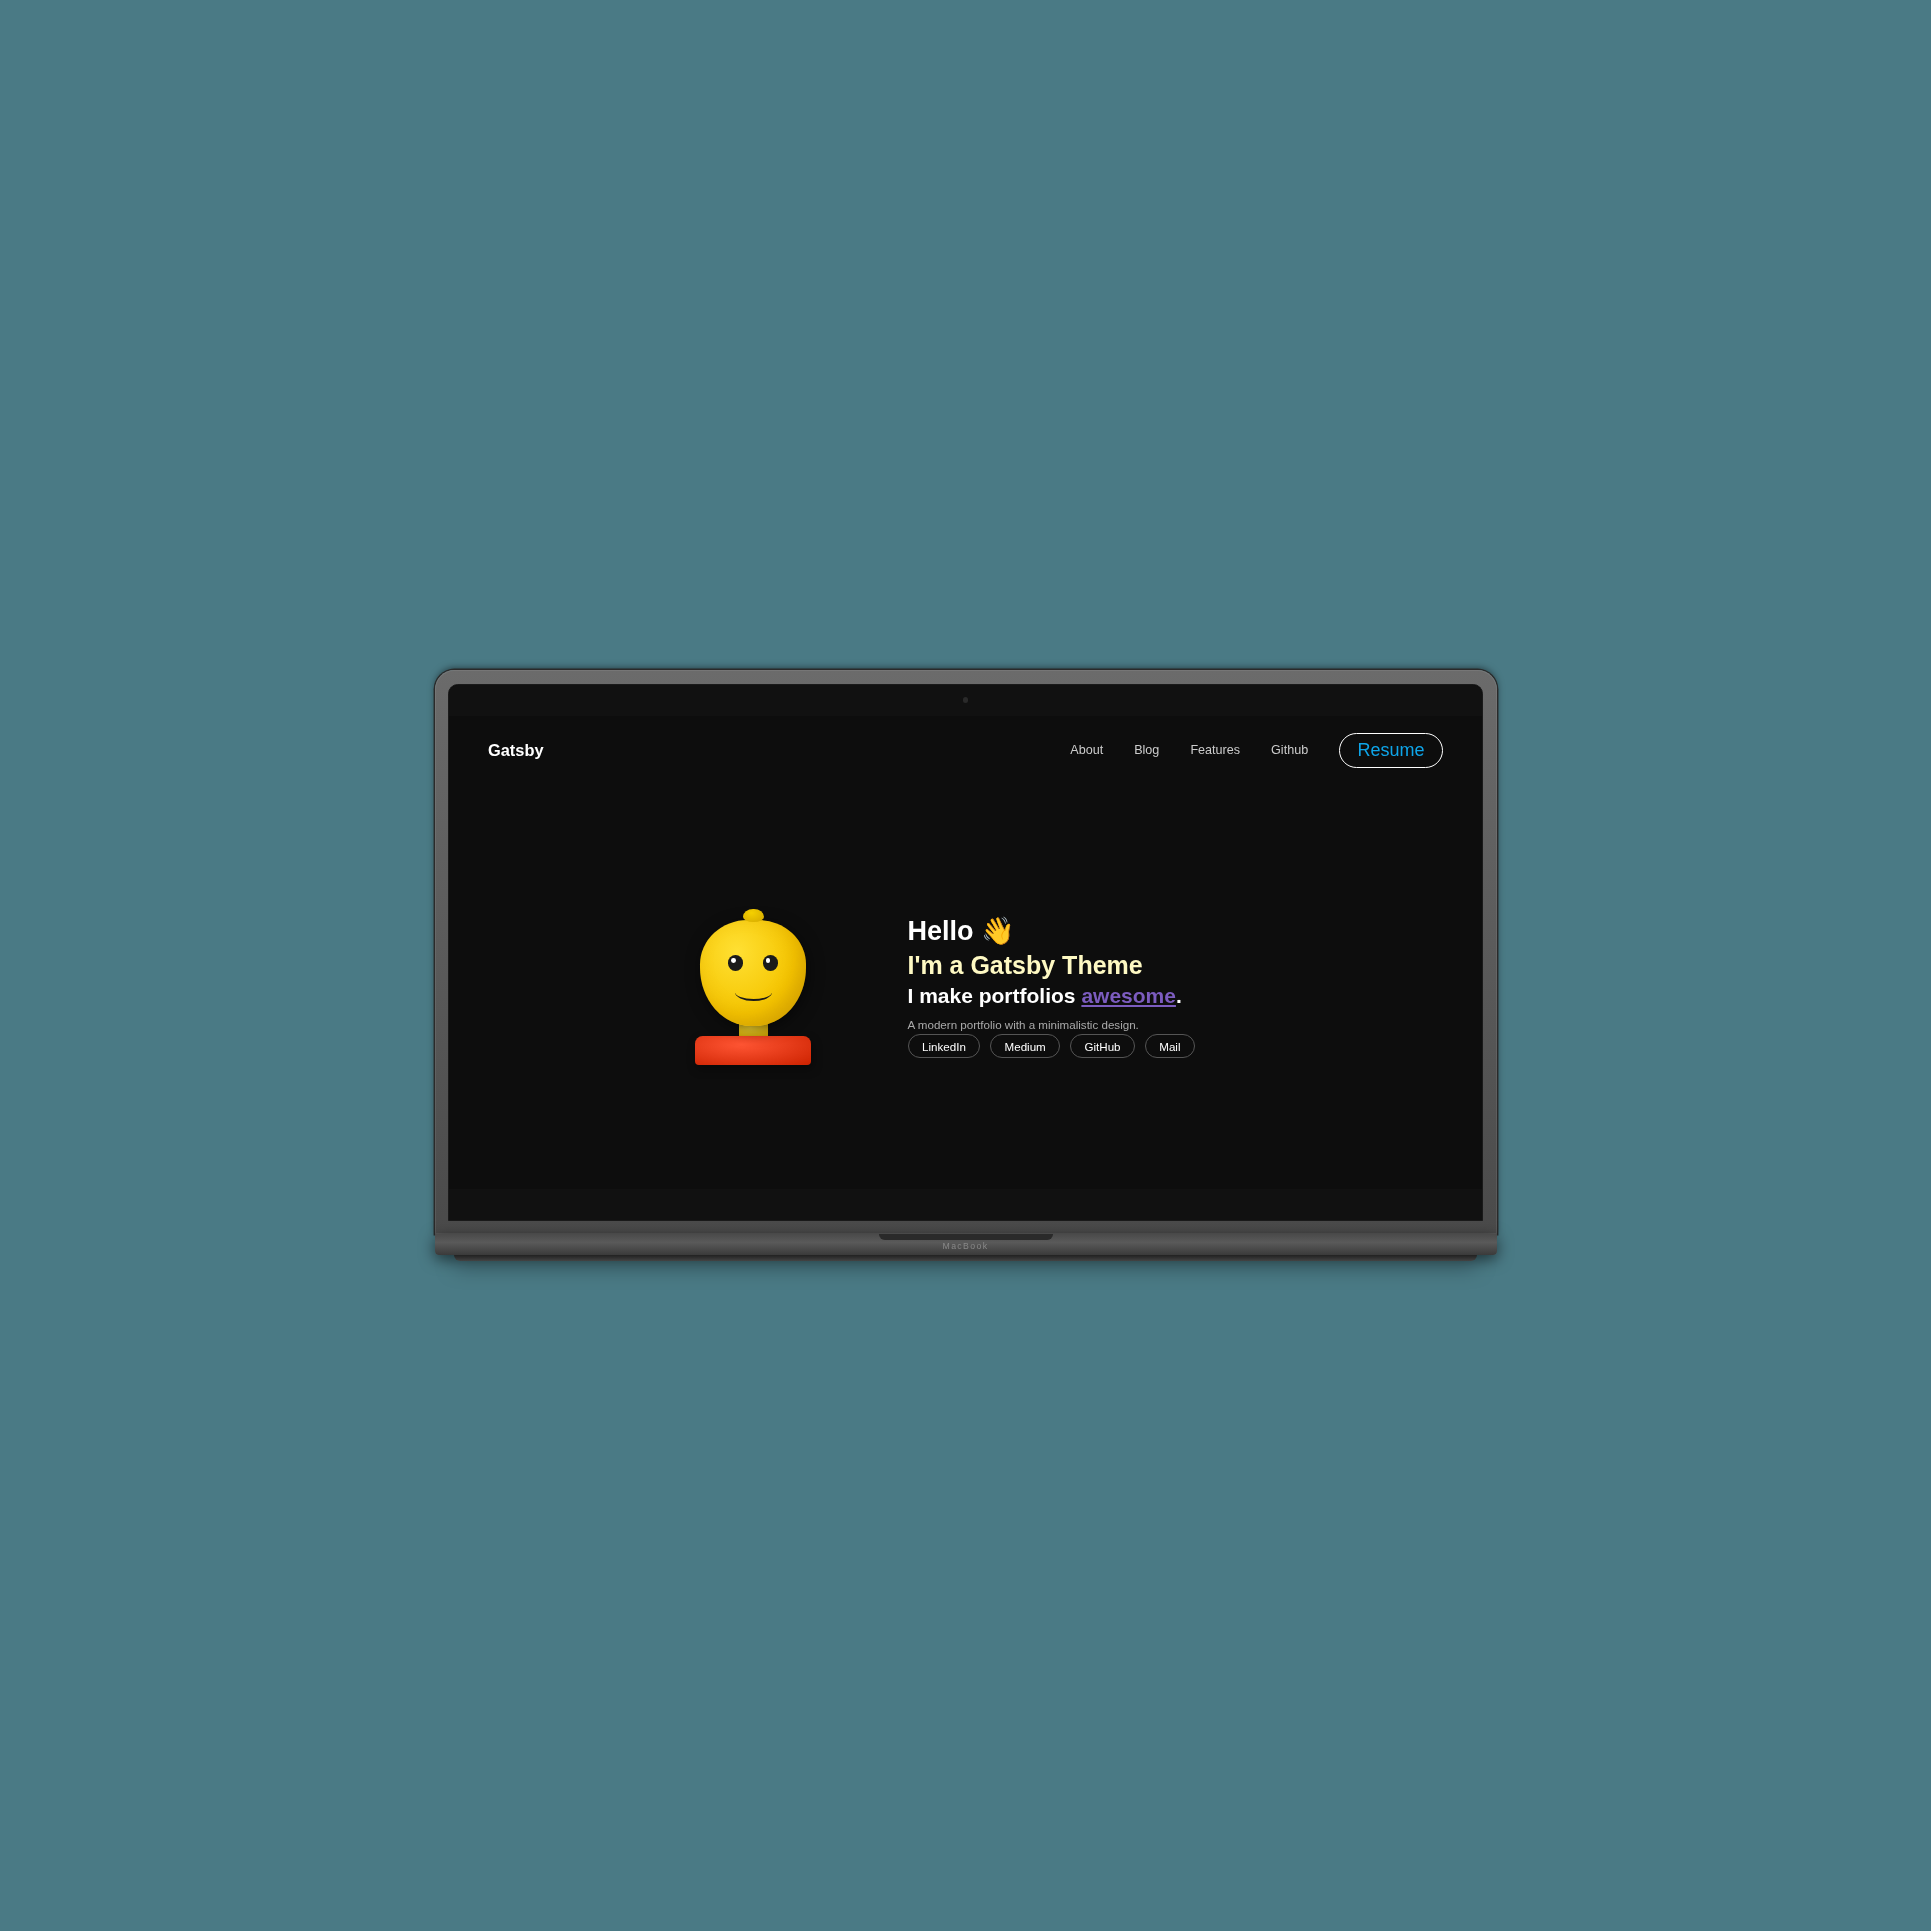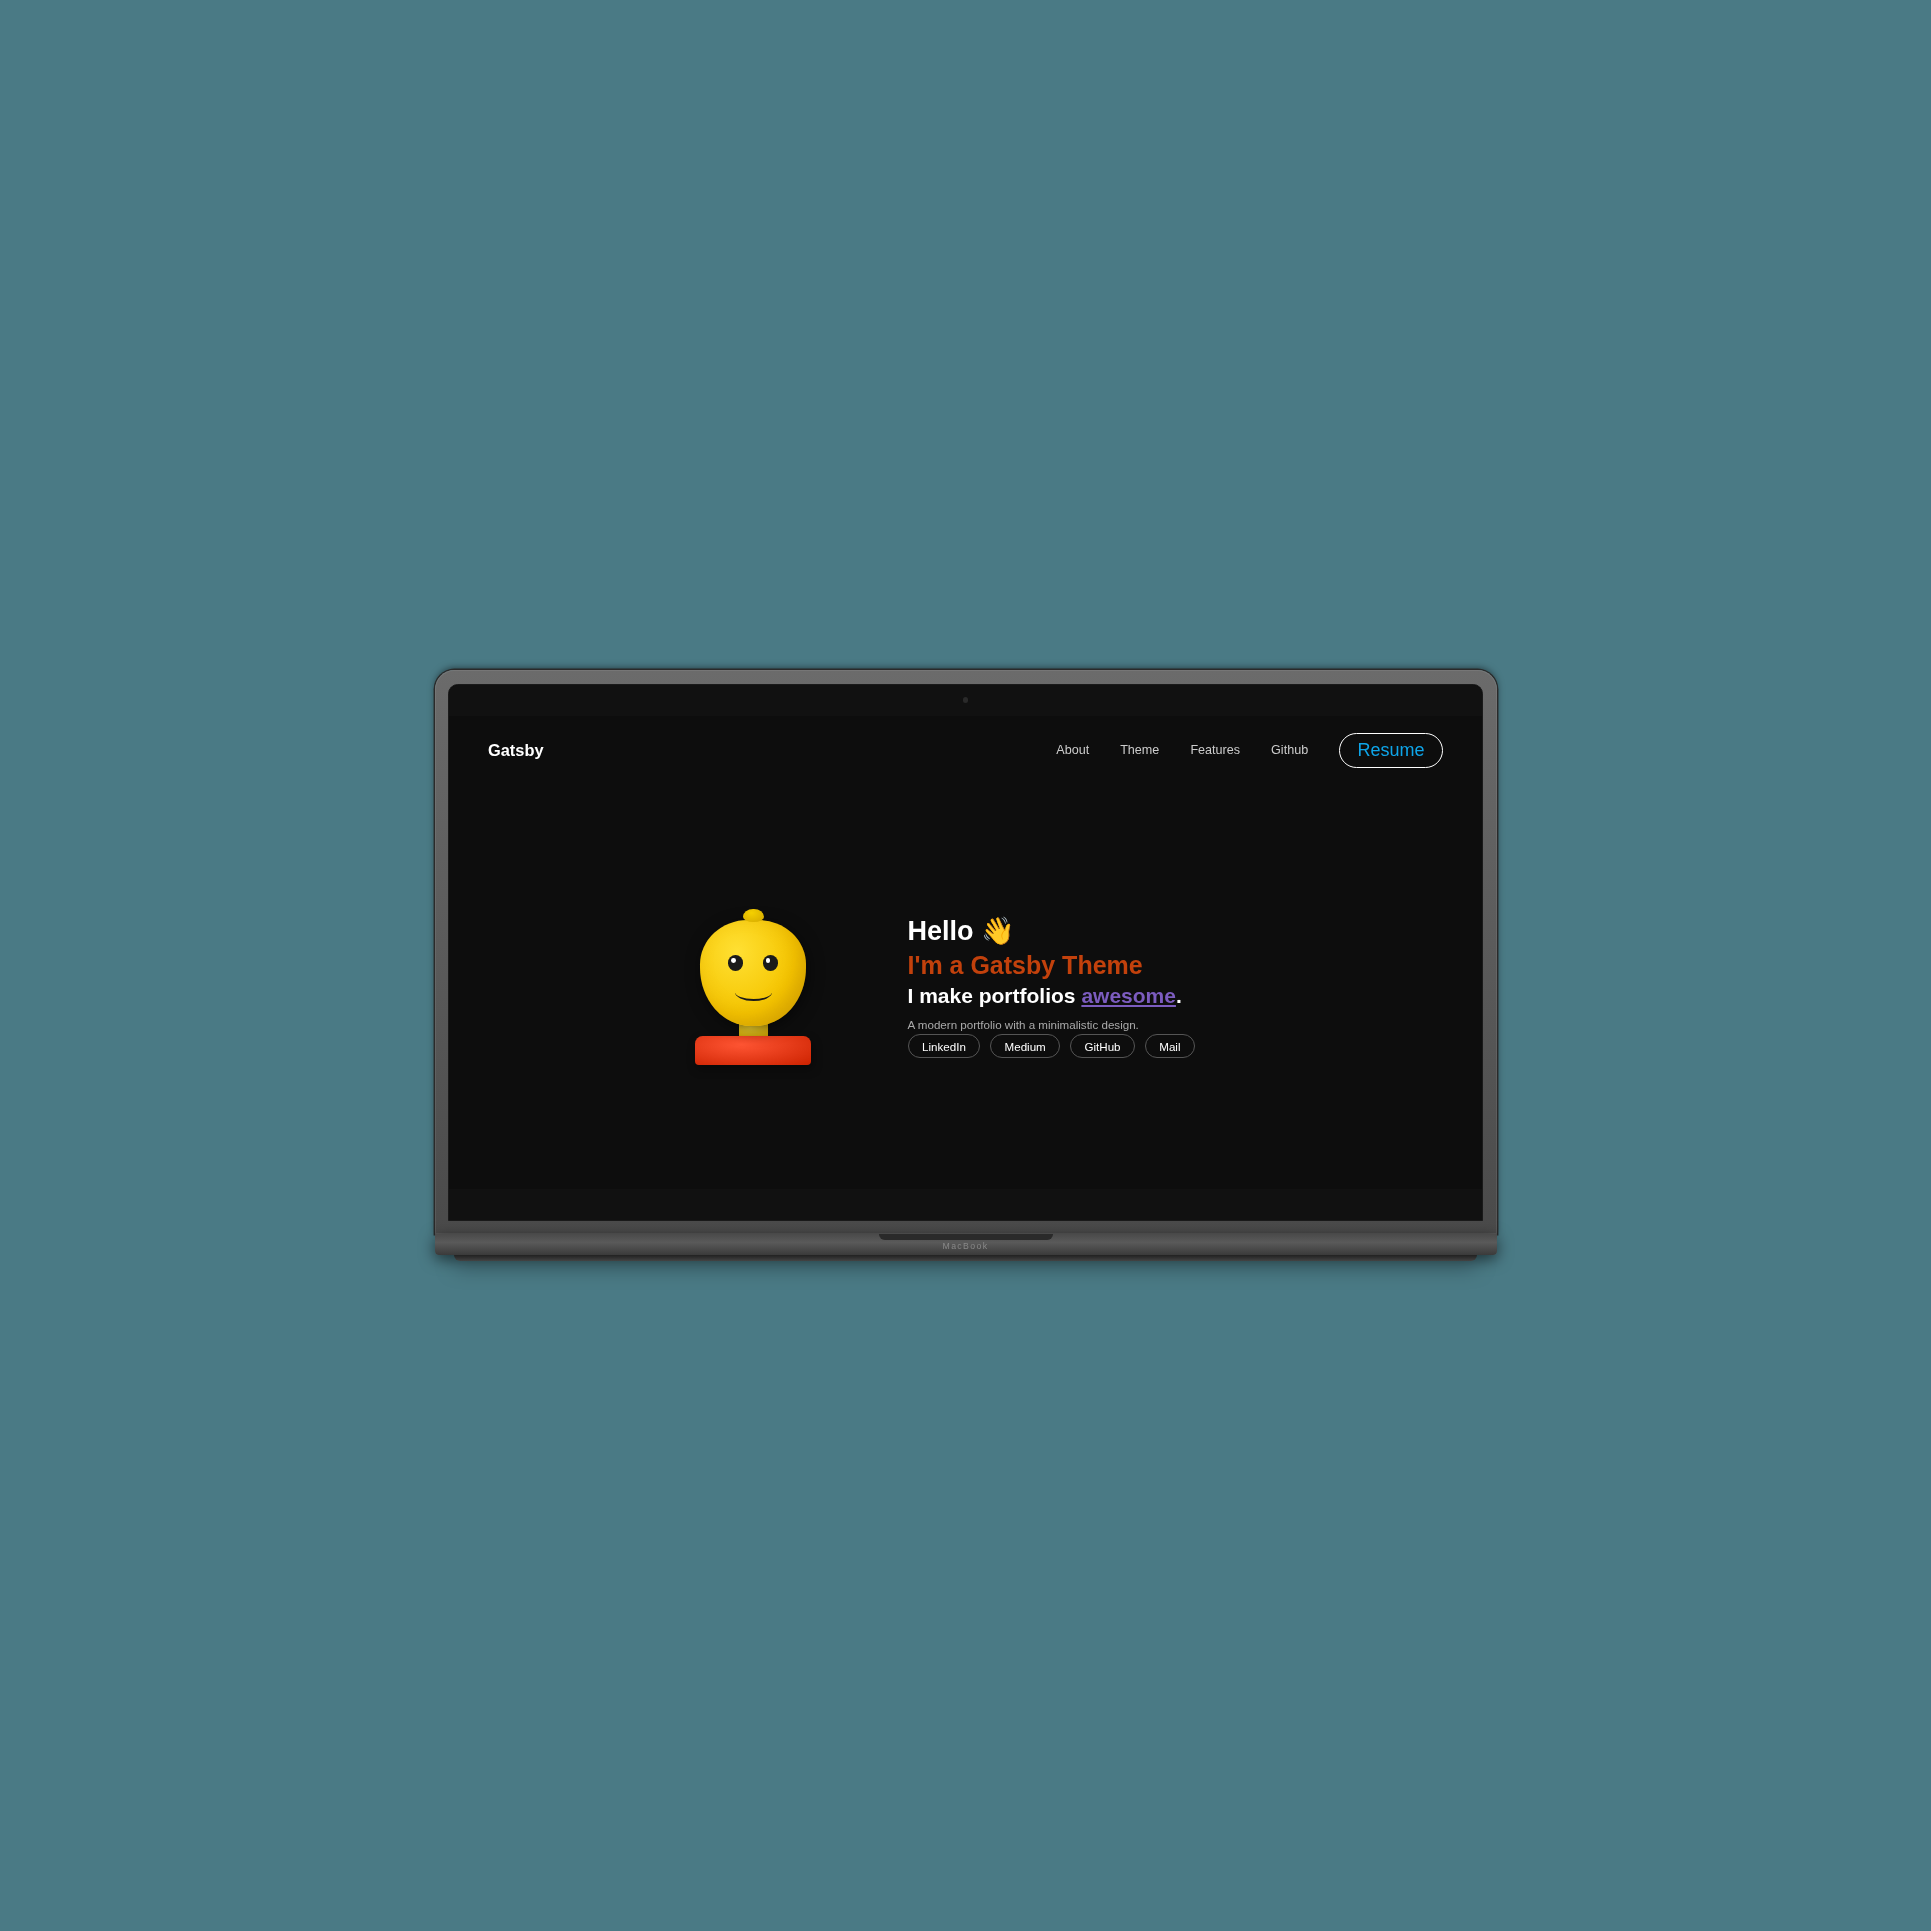--- a/index.html
+++ b/index.html
@@ -219,21 +219,21 @@
     .hero-hello {
       font-size: 27px;
       font-weight: 600;
       color: #ffffff;
       margin-bottom: 3.9px;
     }
 
     .hero-title {
       font-size: 25px;
       font-weight: 700;
-      color: #c2410c;
+      color: #fef9c3;
       margin-bottom: 3.9px;
     }
 
     .hero-subtitle {
       font-size: 21px;
       font-weight: 700;
       color: #ffffff;
       margin-bottom: 9.7px;
     }
 
@@ -324,21 +324,21 @@
       <div class="screen-top-bar">
         <div class="camera-dot"></div>
       </div>
 
       <div class="website-content">
 
         <nav class="nav">
           <span class="nav-logo">Gatsby</span>
           <div class="nav-links">
             <a class="nav-link">About</a>
-            <a class="nav-link">Theme</a>
+            <a class="nav-link">Blog</a>
             <a class="nav-link">Features</a>
             <a class="nav-link">Github</a>
             <button class="nav-resume-btn">Resume</button>
           </div>
         </nav>
 
         <section class="hero">
 
           <div class="lego-container">
             <div class="lego-figure">

